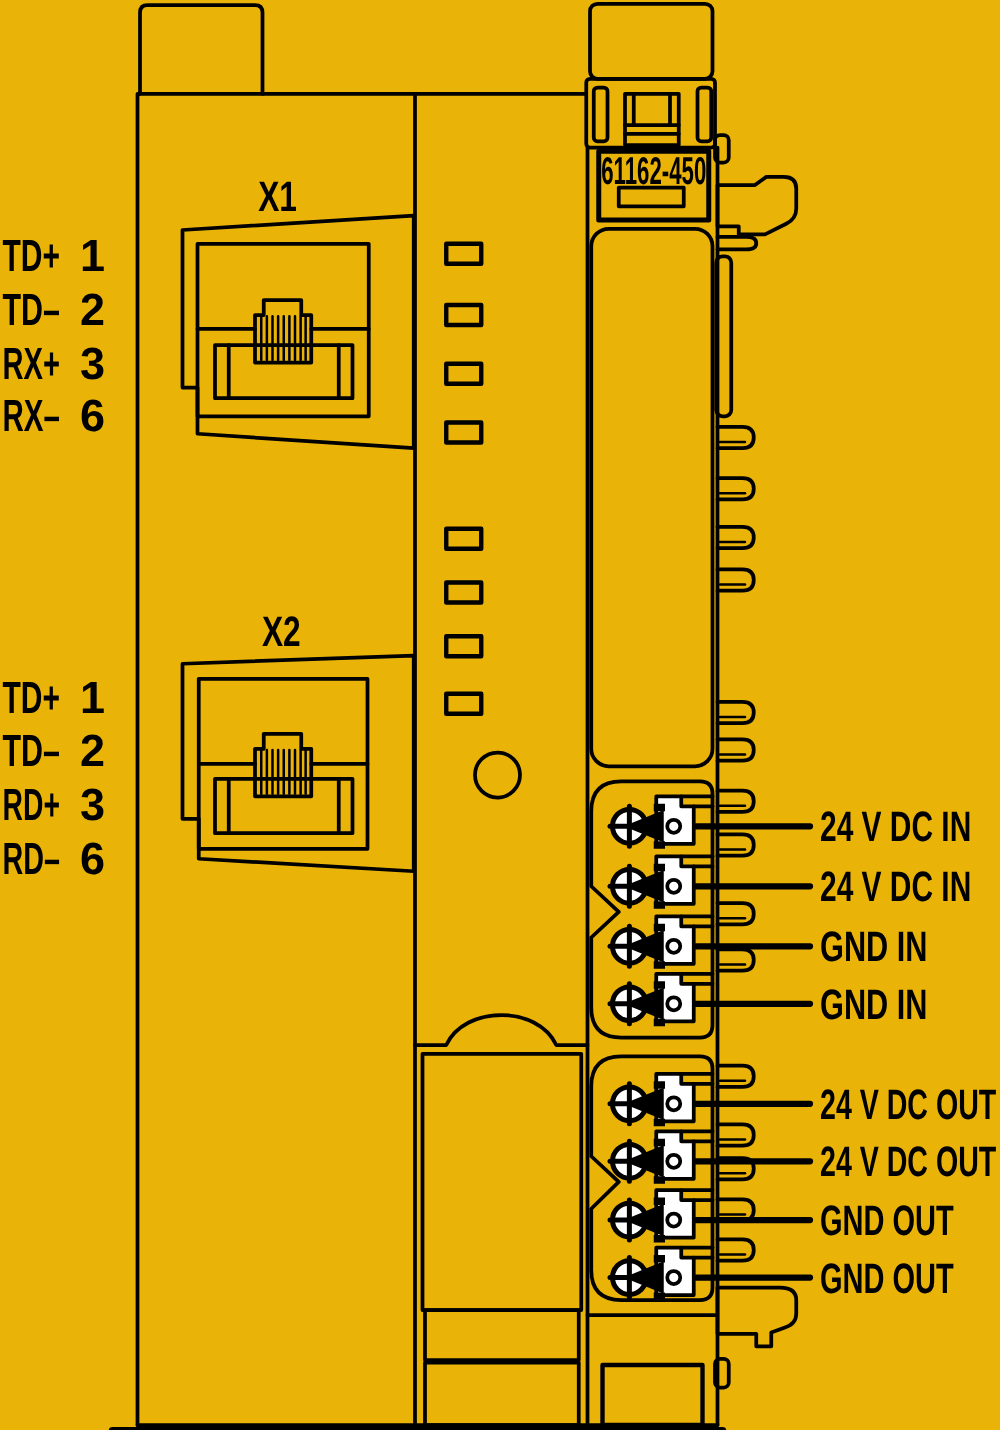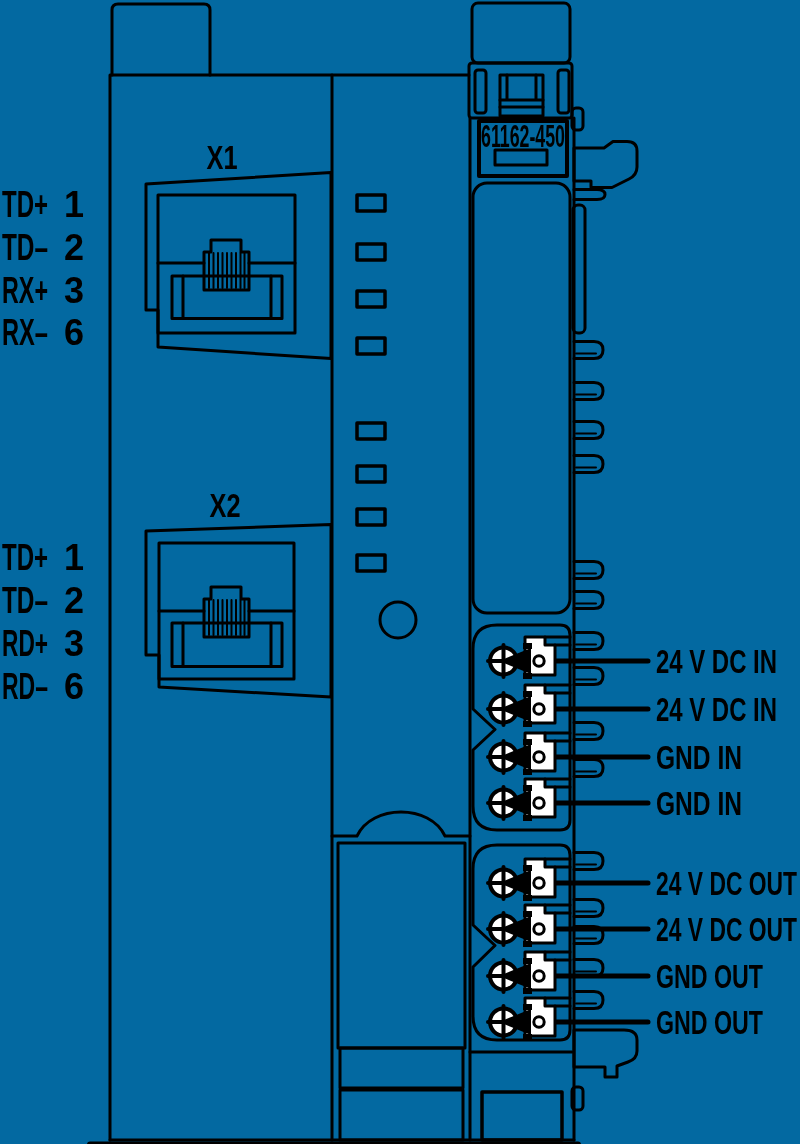--- a/index.html
+++ b/index.html
@@ -1,16 +1,16 @@
 <!DOCTYPE html>
 <html><head>
 <meta charset="utf-8">
 <style>
   html,body { margin:0; padding:0; background:#ffffff; }
-  .stage { width:800px; height:1144px; background:#0369a1; position:relative; }
+  .stage { width:800px; height:1144px; background:#eab308; position:relative; }
   svg { display:block; }
   .lbl {
     font-family:"Liberation Sans","DejaVu Sans",sans-serif;
     font-weight:700;
     fill:#000000;
     stroke:none;
   }
 </style>
 </head>
 <body>

